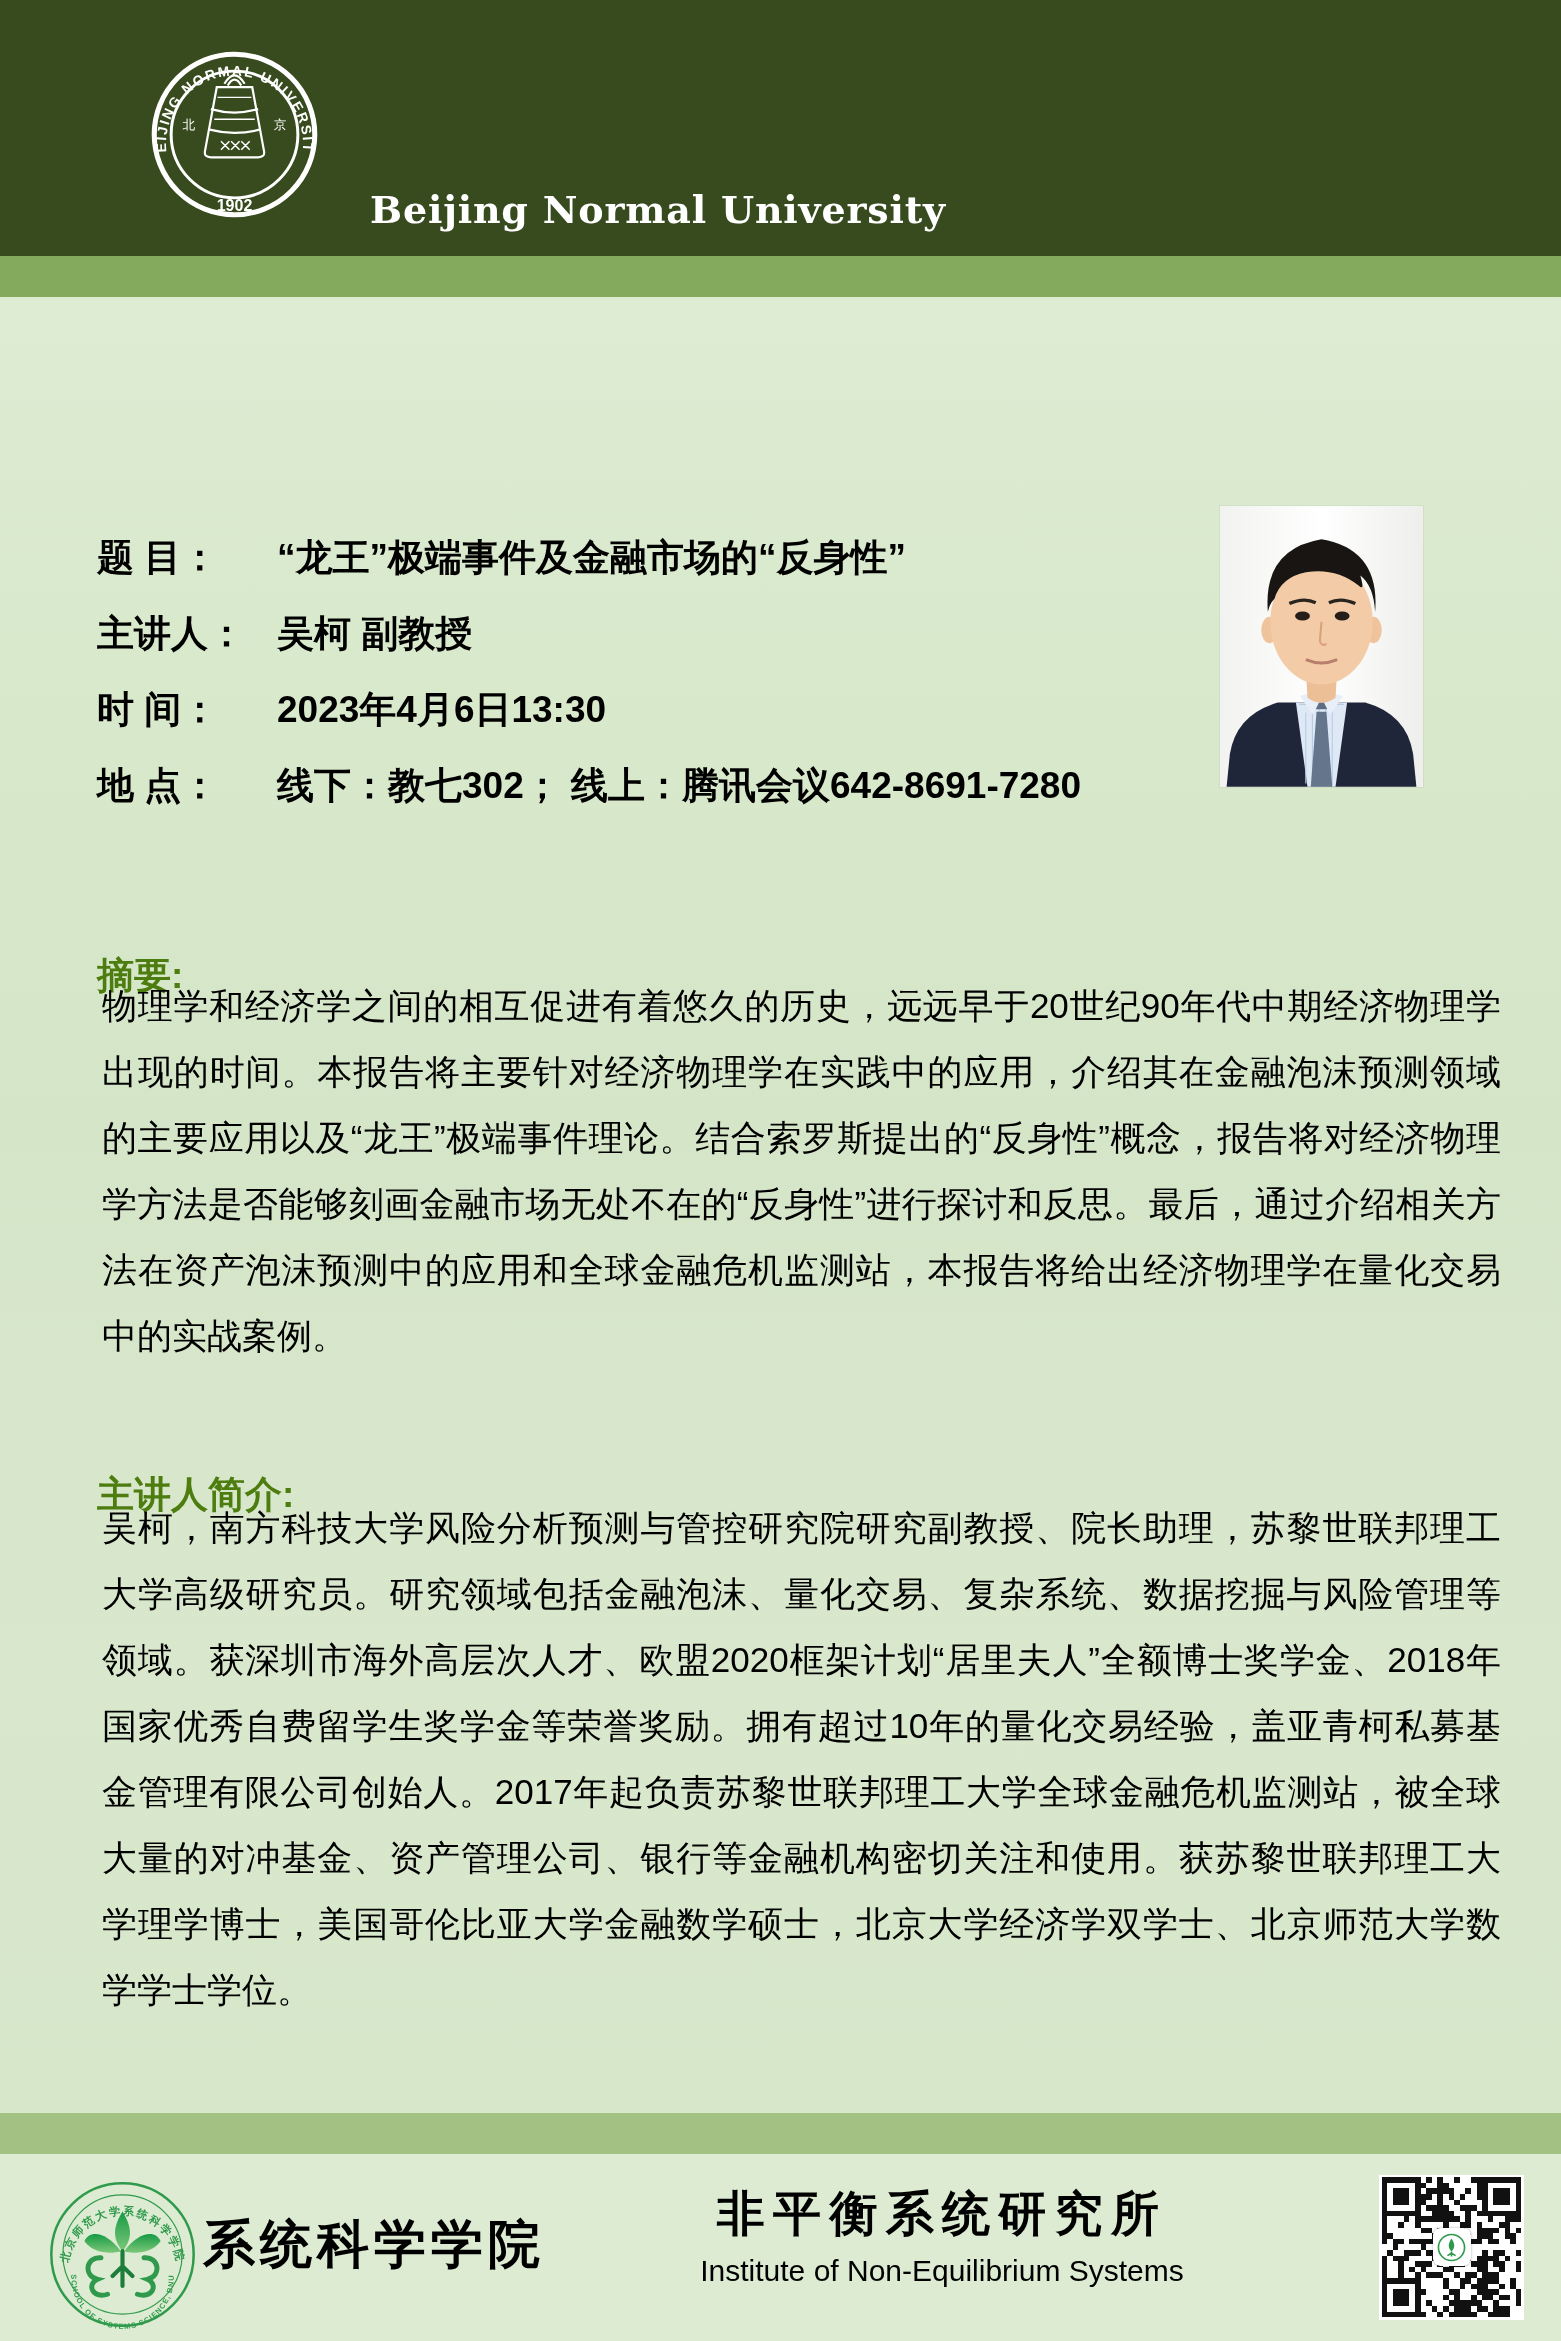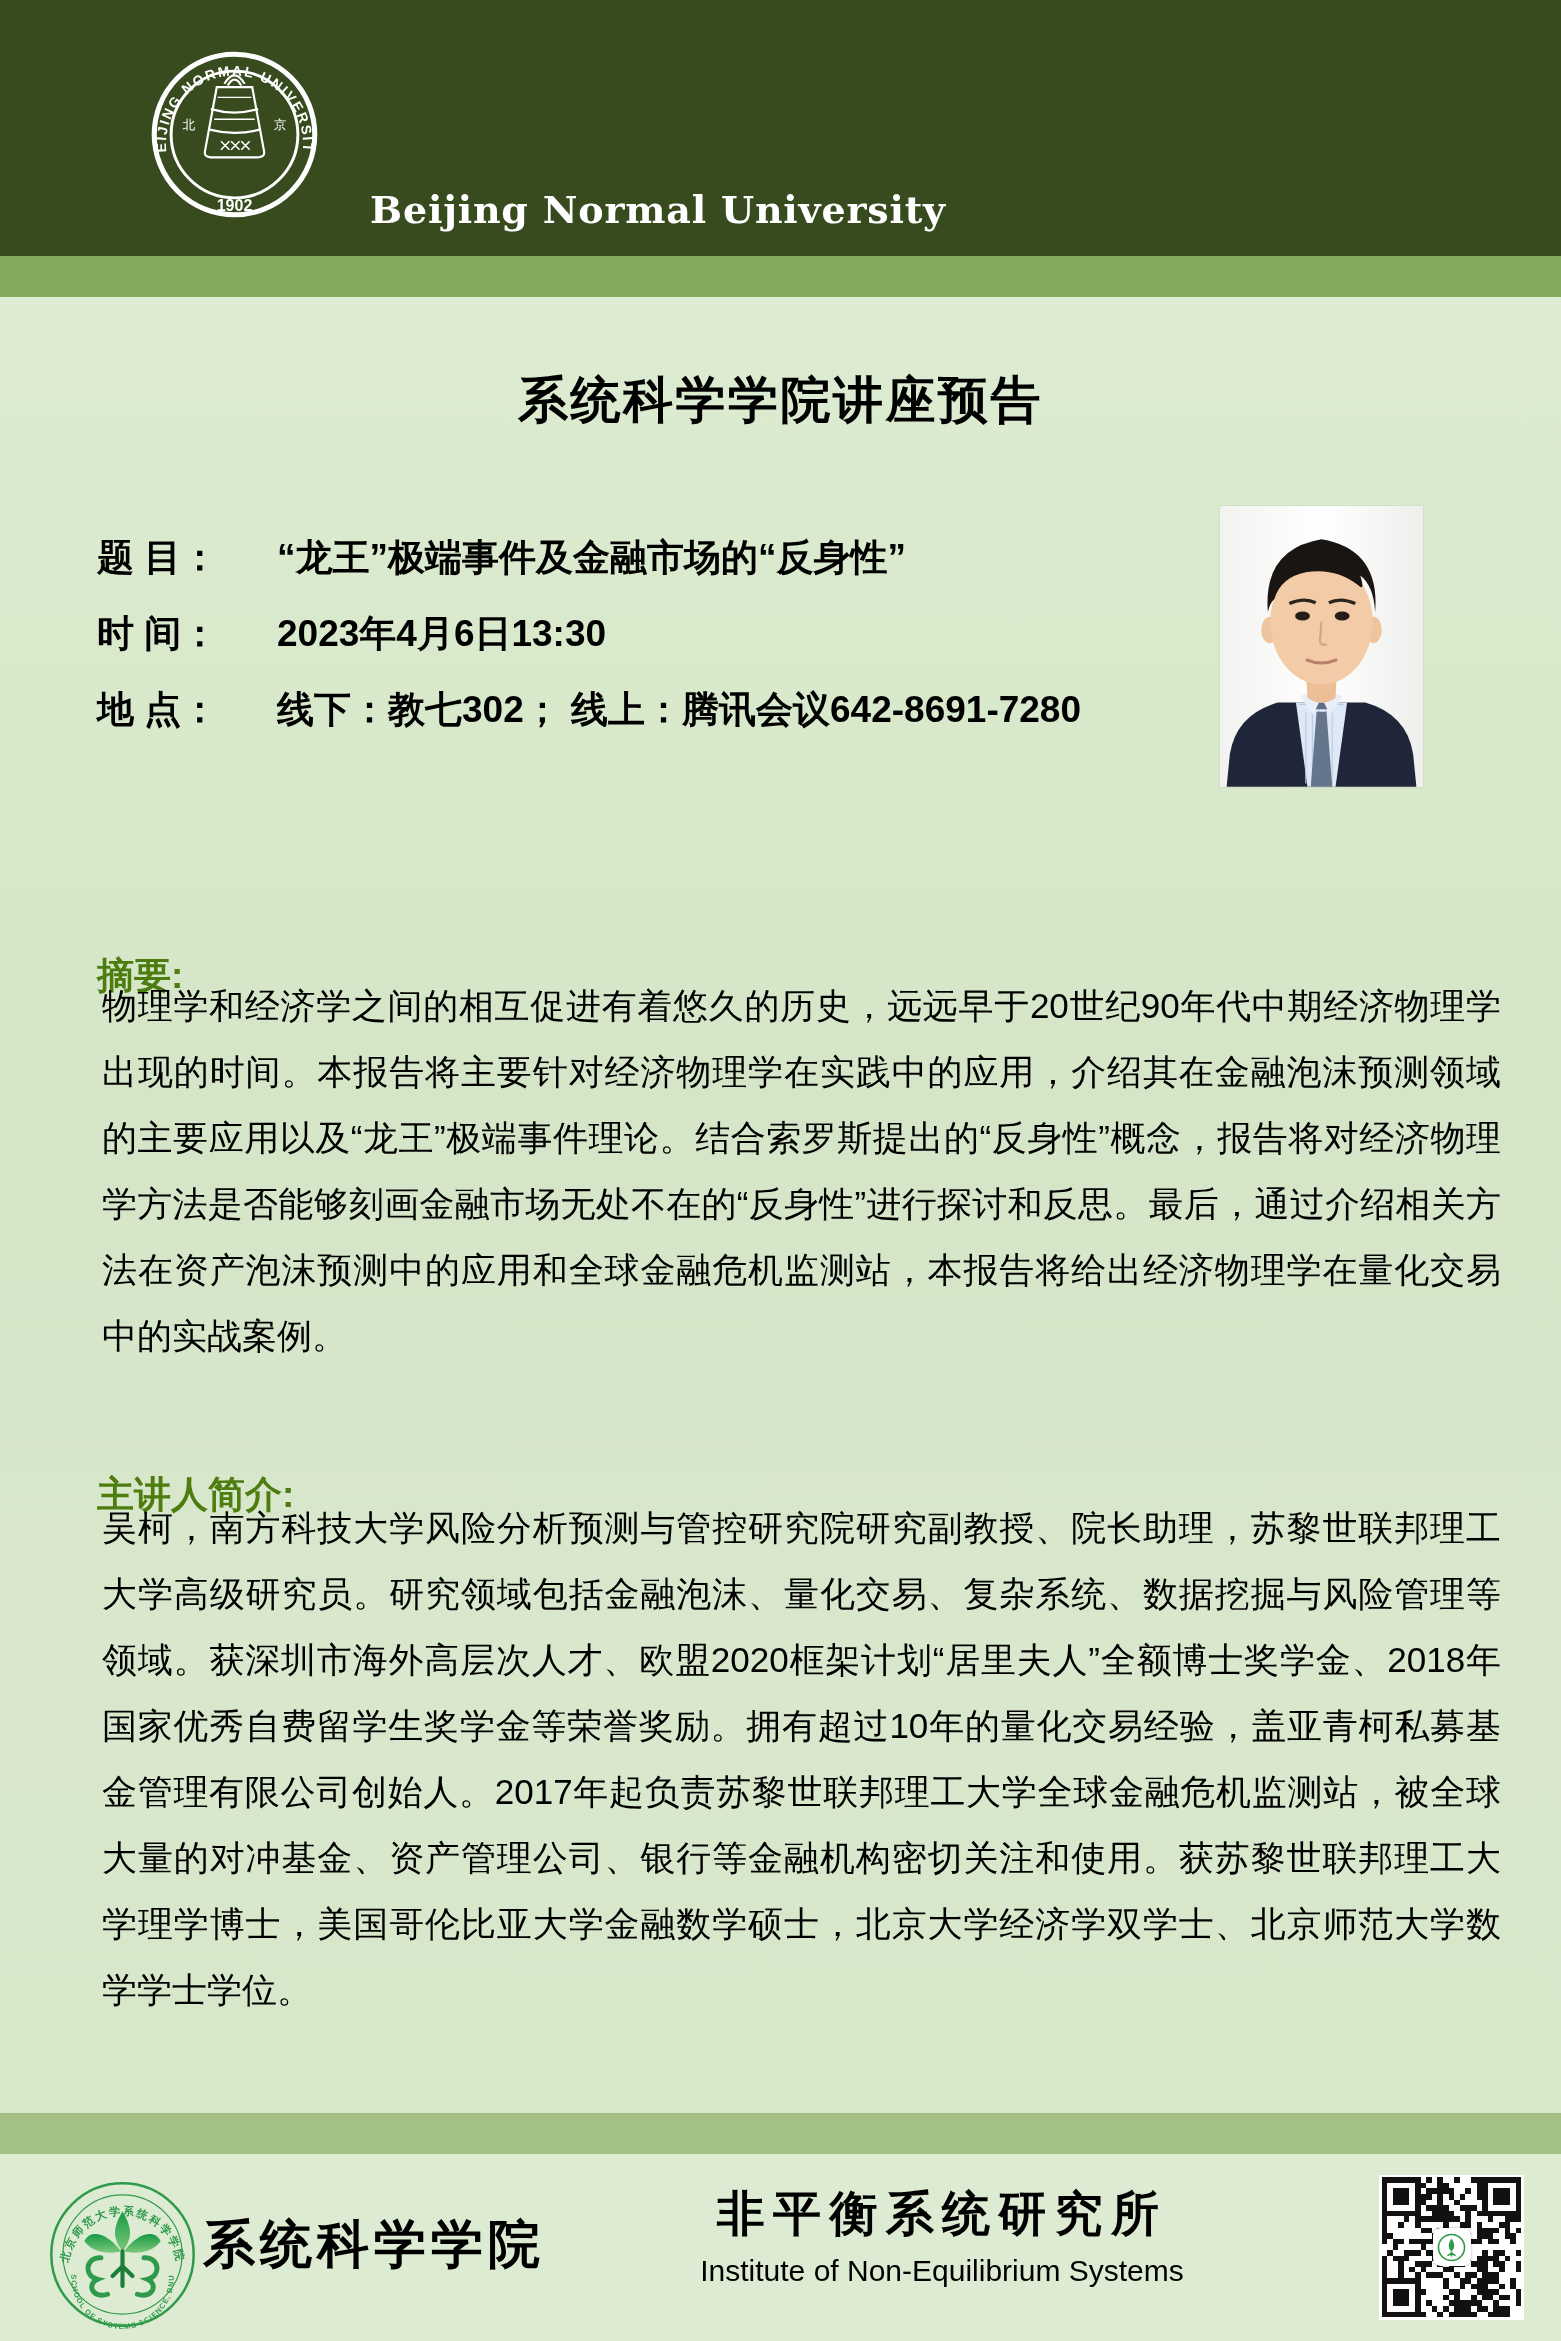--- a/index.html
+++ b/index.html
@@ -151,25 +151,27 @@
         <path d="M 84,108 L 94,118 M 94,108 L 84,118 M 96,108 L 106,118 M 106,108 L 96,118 M 108,108 L 118,118 M 118,108 L 108,118" stroke-width="1.8"></path>
       </g>
       <text x="46" y="94" text-anchor="middle" font-size="15" fill="#ffffff">北</text>
       <text x="154" y="94" text-anchor="middle" font-size="15" fill="#ffffff">京</text>
     </svg>
     <div class="uni-en">Beijing Normal University</div>
   </div>
   <div class="band-top"></div>
   <div class="main-bg"></div>
 
-  <h1 class="page-title">系统科学学院讲座预告</h1>
 
   <div class="details">
     <div class="detail-row">
       <span class="detail-label">题 目：</span><span>“龙王”极端事件及金融市场的“反身性”</span>
+    </div>
+    <div class="detail-row">
+      <span class="detail-label">主讲人：</span><span>吴柯 副教授</span>
     </div>
     <div class="detail-row">
       <span class="detail-label">时 间：</span><span>2023年4月6日13:30</span>
     </div>
     <div class="detail-row">
       <span class="detail-label">地 点：</span><span>线下：教七302； 线上：腾讯会议642-8691-7280</span>
     </div>
   </div>
 
   <svg class="photo" viewBox="0 0 246 340" xmlns="http://www.w3.org/2000/svg">

